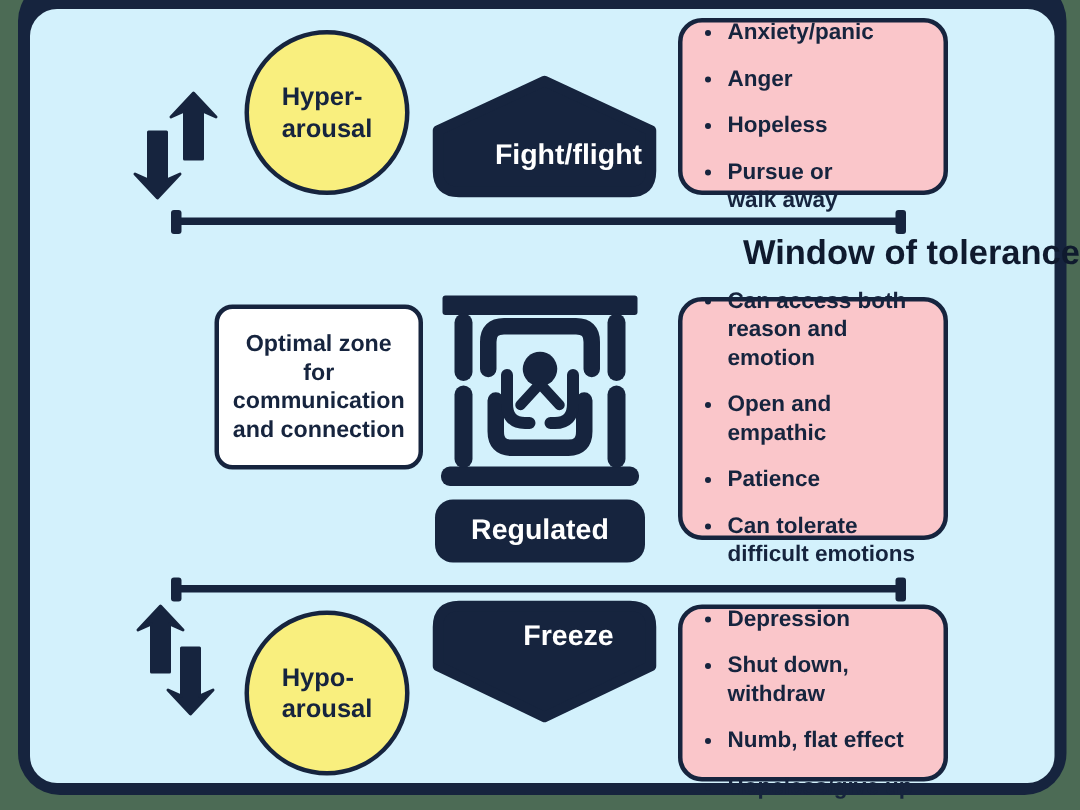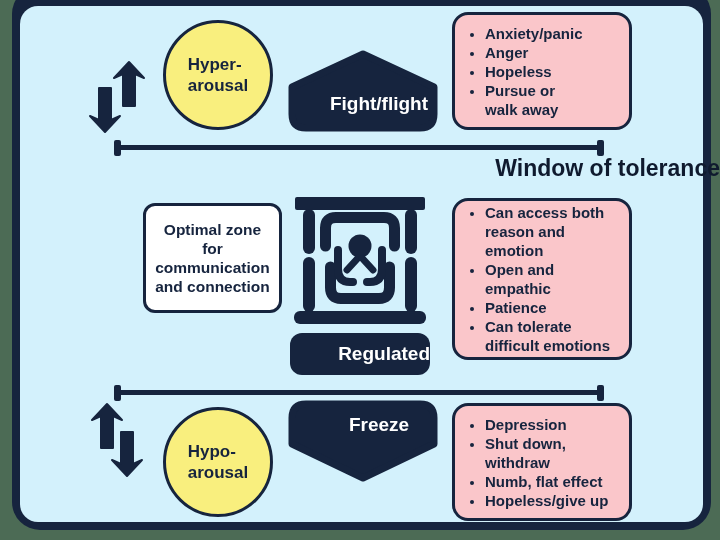--- a/index.html
+++ b/index.html
@@ -26,21 +26,21 @@
   .hypo-circle{left:163px;top:407px;}
 
   
   .pinkbox{position:absolute;width:180px;background:var(--pink);border:3px solid var(--navy);
     border-radius:16px;display:flex;align-items:center;}
   .pink1{left:452px;top:12px;height:118px;}
   .pink2{left:452px;top:198px;height:162px;}
   .pink3{left:452px;top:403px;height:118px;}
   .pinkbox ul{list-style:disc outside;margin:0;padding:0 8px 0 30px;width:100%;}
   .pinkbox li{font-weight:bold;font-size:15px;line-height:19px;color:var(--navy);
-    white-space:pre-line;}
+    white-space:pre-line;margin-top:12px;}
   .pinkbox li::marker{color:var(--navy);font-size:13px;}
 
   
   .hline{position:absolute;left:114px;width:490px;height:16px;}
   .hline1{top:140px;}
   .hline2{top:385px;}
   .hline .bar{position:absolute;left:3px;right:3px;top:5px;height:5px;background:var(--navy);}
   .hline .tick{position:absolute;top:0;width:7px;height:16px;background:var(--navy);border-radius:2px;}
   .hline .tick.left{left:0;}
   .hline .tick.right{right:0;}
@@ -54,21 +54,21 @@
 
   .shape-svg{position:absolute;left:288px;width:150px;height:82px;}
   .fight-svg{top:50px;}
   .freeze-svg{top:400px;}
   .shape-label{position:absolute;left:288px;width:150px;text-align:center;
     font-weight:bold;font-size:19px;color:var(--white);padding-left:32px;}
   .fight-label{top:93px;}
   .freeze-label{top:414px;}
 
   .regulated-box{position:absolute;left:290px;top:333px;width:140px;height:42px;background:var(--navy);
-    border-radius:12px;display:flex;align-items:center;justify-content:flex-end;
+    border-radius:12px;display:flex;align-items:center;justify-content:center;
     font-weight:bold;font-size:19px;color:var(--white);}
 
   .center-icon{position:absolute;left:293px;top:190px;width:134px;height:136px;}
   .center-icon .bar{fill:var(--navy);}
   .center-icon .seg{fill:none;stroke:var(--navy);stroke-width:12;stroke-linecap:round;}
   .center-icon .bracket{fill:none;stroke:var(--navy);stroke-width:11;stroke-linecap:round;}
   .center-icon .head{fill:var(--navy);}
   .center-icon .hand{fill:none;stroke:var(--navy);stroke-width:8;stroke-linecap:round;}
   .center-icon .thumb{fill:none;stroke:var(--navy);stroke-width:7;stroke-linecap:round;}
 

